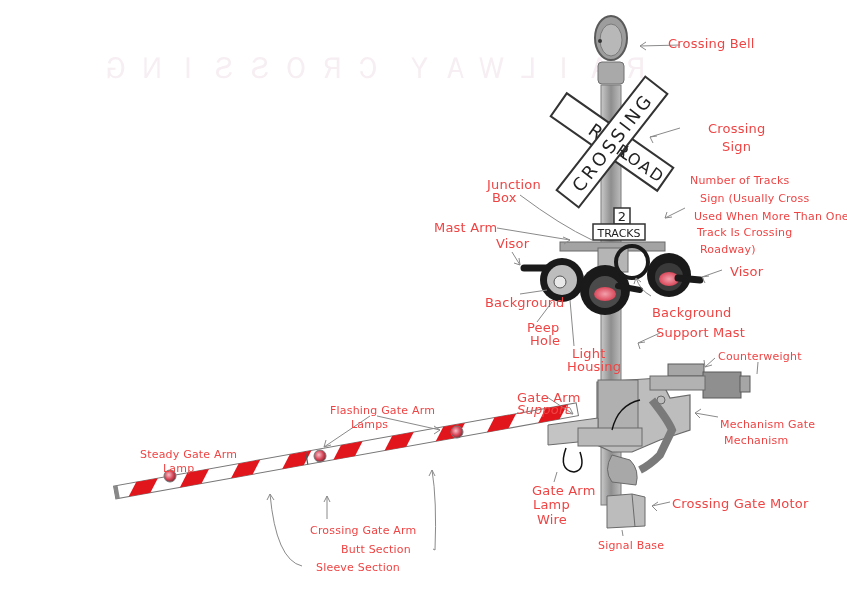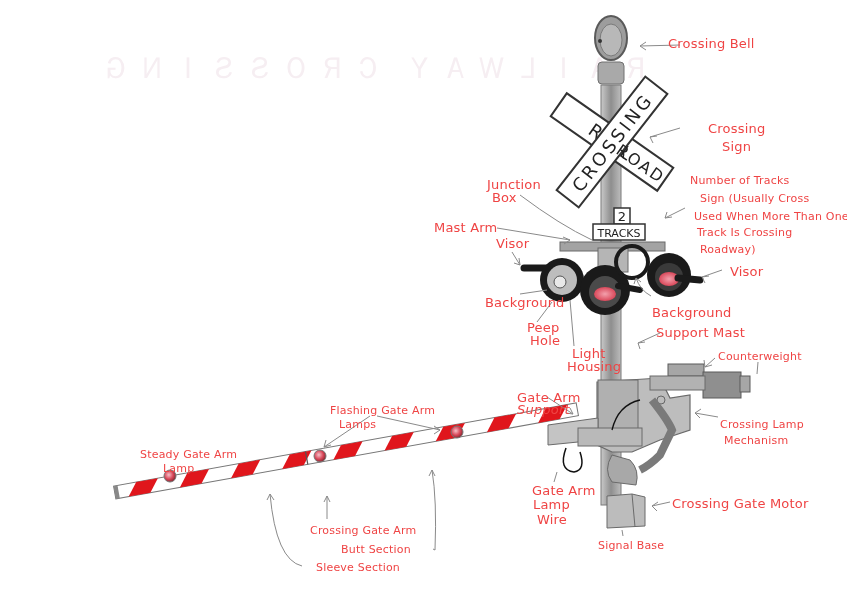--- a/index.html
+++ b/index.html
@@ -222,25 +222,25 @@
 <div class="lbl sm" style="left:572px; top:348px;">Light</div>
 <div class="lbl sm" style="left:567px; top:361px;">Housing</div>
 
 <div class="lbl big" style="left:656px; top:325px;">Support Mast</div>
 
 <div class="lbl" style="left:718px; top:350px;">Counterweight</div>
 
 <div class="lbl sm" style="left:517px; top:392px;">Gate Arm</div>
 <div class="lbl sm" style="left:517px; top:404px;font-style:italic;">Support</div>
 
-<div class="lbl" style="left:720px; top:418px;">Crossing Lamp</div>
+<div class="lbl" style="left:720px; top:418px;">Mechanism Gate</div>
 <div class="lbl" style="left:724px; top:434px;">Mechanism</div>
 
 <div class="lbl" style="left:330px; top:404px;">Flashing Gate Arm</div>
-<div class="lbl" style="left:339px; top:418px;">Lamps</div>
+<div class="lbl" style="left:351px; top:418px;">Lamps</div>
 
 <div class="lbl" style="left:140px; top:448px;">Steady Gate Arm</div>
 <div class="lbl" style="left:163px; top:462px;">Lamp</div>
 
 <div class="lbl sm" style="left:532px; top:485px;">Gate Arm</div>
 <div class="lbl sm" style="left:533px; top:499px;">Lamp</div>
 <div class="lbl sm" style="left:537px; top:514px;">Wire</div>
 
 <div class="lbl big" style="left:672px; top:496px;">Crossing Gate Motor</div>
 

